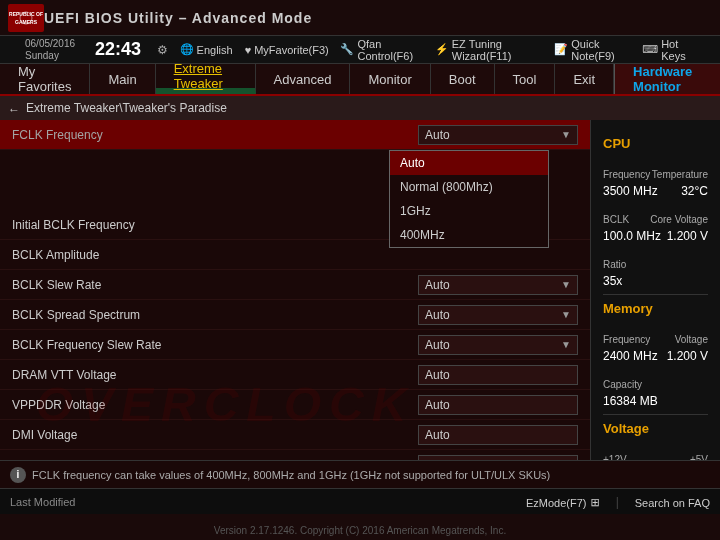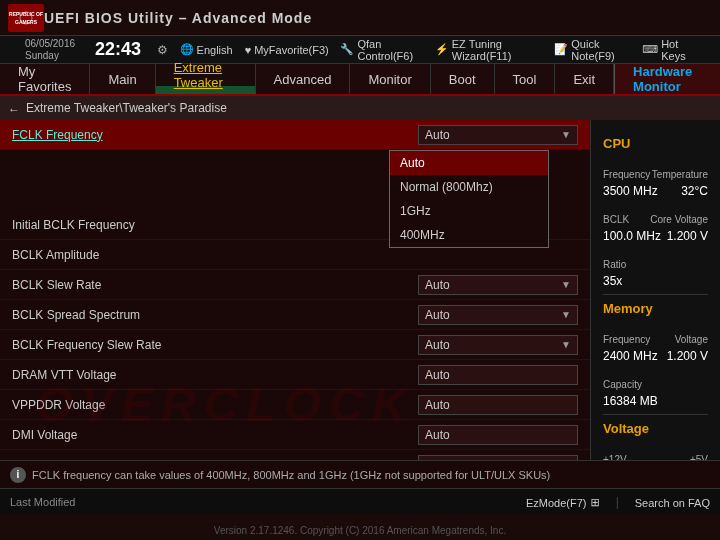--- a/index.html
+++ b/index.html
@@ -75,21 +75,21 @@
       padding: 0 18px;
       display: flex;
       align-items: center;
       font-size: 13px;
       color: #ccc;
       cursor: pointer;
       border-right: 1px solid #333;
     }
     .nav-tab.active {
       color: #e8c000;
-      border-bottom: 8px solid #14532d;
+      border-bottom: 6px solid #14532d;
       background: #1a0a0a;
       text-decoration: underline;
     }
     .nav-tab.hw-monitor {
       margin-left: auto;
       background: #3a0a0a;
       color: #0ea5e9;
       font-weight: bold;
       border-left: 1px solid #555;
       border-right: none;
@@ -357,21 +357,21 @@
   <span>Extreme Tweaker\Tweaker's Paradise</span>
 </div>
 
 <div class="main-layout" style="height:calc(540px - 36px - 28px - 32px - 24px - 28px - 26px - 26px);">
 
   <div class="settings-panel" style="position:relative;">
 
     <div class="watermark">OVERCLOCK</div>
 
     <div class="setting-row" style="background:#6b0000;position:relative;z-index:1;">
-      <span class="setting-label" style="color:#5eead4;text-decoration:underline;">FCLK Frequency</span>
+      <span class="setting-label" style="color:#a3a3a3;">FCLK Frequency</span>
       <div class="setting-value with-arrow" style="position:relative;z-index:200;">
         <span>Auto</span>
       </div>
     </div>
 
     <div class="dropdown-overlay">
       <div class="dropdown-item selected">Auto</div>
       <div class="dropdown-item">Normal (800Mhz)</div>
       <div class="dropdown-item">1GHz</div>
       <div class="dropdown-item">400MHz</div>

